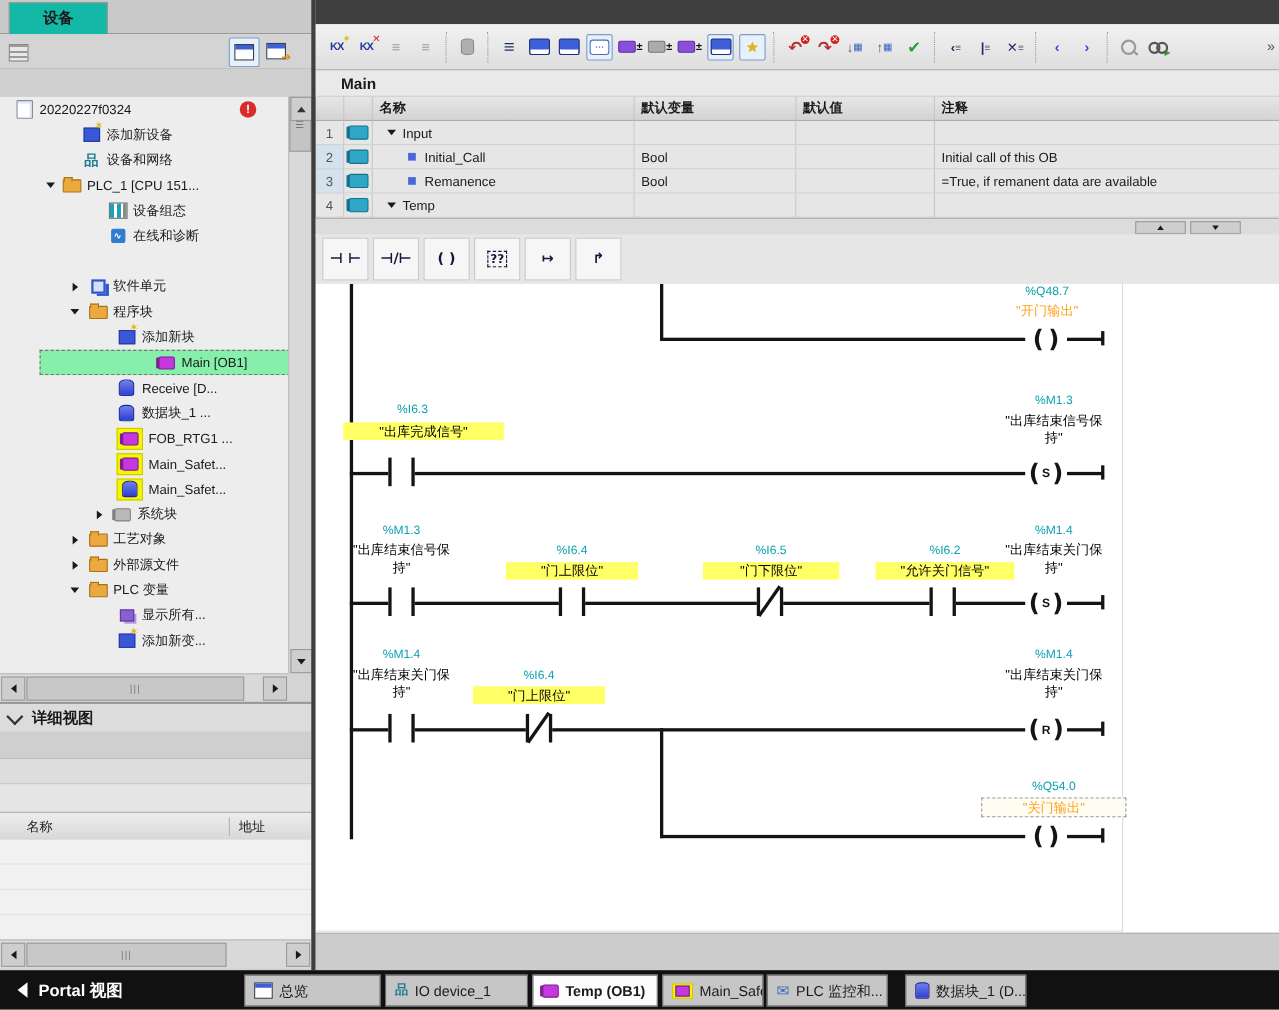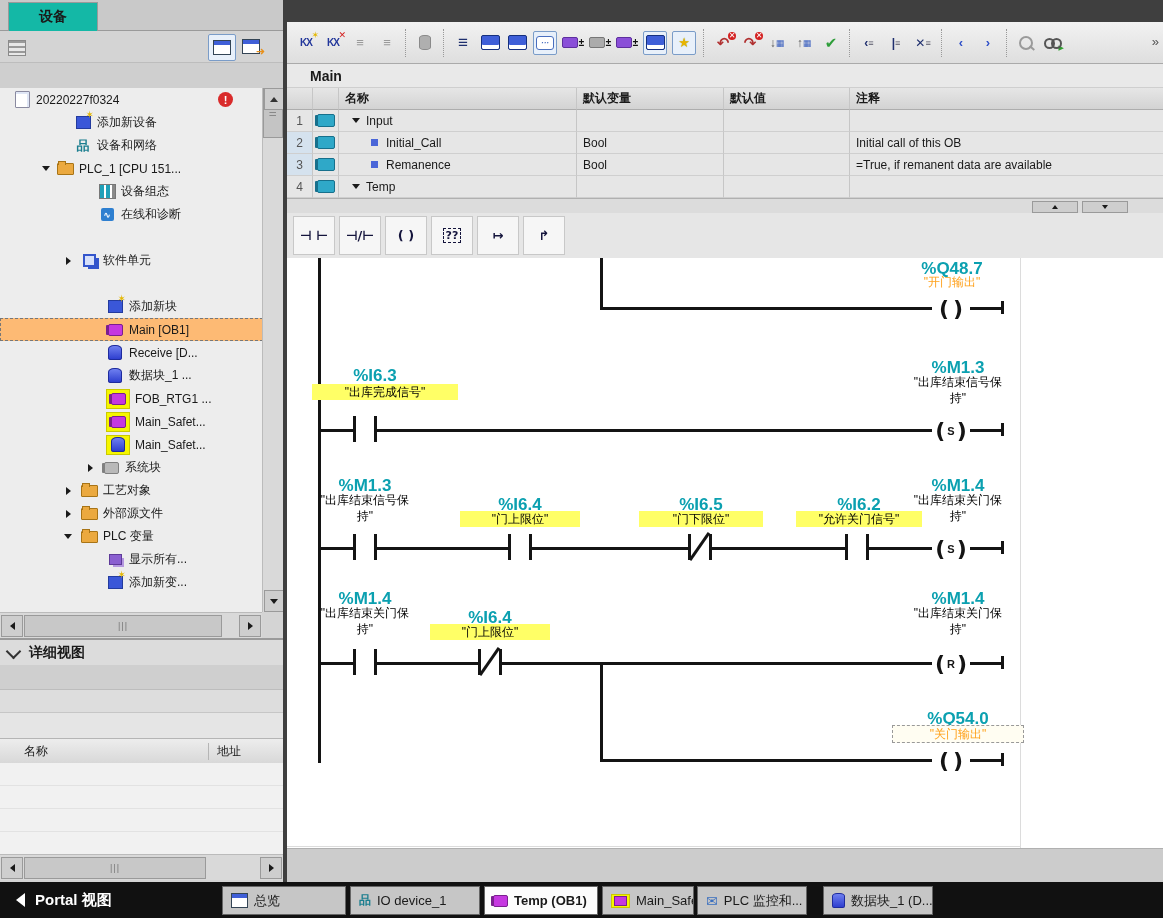--- a/index.html
+++ b/index.html
@@ -17,21 +17,21 @@
 
   .tree{position:absolute;left:0;top:88px;width:262px;height:524px;background:#EDEDED;overflow:hidden;}
   .trow{position:absolute;left:0;width:262px;height:23px;display:flex;align-items:center;}
   .trow .tl{margin-left:5px;white-space:nowrap;}
   .l0{padding-left:13px;} .l1{padding-left:74px;} .l1e{padding-left:56px;}
   .l2{padding-left:98px;} .l2e{padding-left:80px;} .l3{padding-left:106px;} .l3e{padding-left:102px;}
   .exp{position:absolute;width:12px;height:12px;display:flex;align-items:center;justify-content:center;}
   .l0 .exp{left:14px;} .l1e .exp{left:40px;} .l2e .exp{left:62px;} .l3e .exp{left:84px;}
   .tri-d{width:0;height:0;border-left:4px solid transparent;border-right:4px solid transparent;border-top:5px solid #1a1a1a;}
   .tri-r{width:0;height:0;border-top:4px solid transparent;border-bottom:4px solid transparent;border-left:5px solid #1a1a1a;}
-  .sel{background:#fdba74;outline:1px dashed #777;outline-offset:-1px;}
+  .sel{background:#86efac;outline:1px dashed #777;outline-offset:-1px;margin-left:36px;}
 
   
   .ti{width:18px;height:16px;display:inline-flex;align-items:center;justify-content:center;flex:none;position:relative;}
   .ti-page{width:13px;height:15px;background:#fff;border:1px solid #8a8aa0;border-radius:1px;box-shadow:inset -2px 2px 0 #dfe6f5;}
   .ti-addnew i{width:13px;height:11px;background:#3A57D8;border:1px solid #233B9E;display:block;}
   .ti-addnew::after{content:"✶";position:absolute;right:-2px;top:-6px;color:#E3B600;font-size:10px;}
   .ti-net{color:#1B7E8F;font-size:13px;font-weight:bold;line-height:14px;}
   .ti-folder i{width:15px;height:10px;background:#EBA93F;border:1px solid #A87416;border-radius:1px;display:block;position:relative;}
   .ti-folder i::before{content:"";position:absolute;left:0;top:-3px;width:6px;height:3px;background:#EBA93F;border:1px solid #A87416;border-bottom:none;}
   .ti-config{background:linear-gradient(90deg,#1FA0B8 0 4px,#fff 4px 6px,#1FA0B8 6px 10px,#fff 10px 12px,#8a8a8a 12px 15px);width:15px;height:13px;border:1px solid #777;}
@@ -137,21 +137,21 @@
   .pedge-h{position:absolute;left:0;top:588px;width:734px;height:1px;background:#DCDCDC;}
   .hw,.vw,.tm{position:absolute;background:#141414;}
   .hw{height:3px;} .vw{width:3px;} .tm{width:3px;height:13px;}
   .contact{position:absolute;width:24px;height:26px;background:#fff;}
   .contact::before,.contact::after{content:"";position:absolute;top:0;width:3px;height:26px;background:#141414;}
   .contact::before{left:0;} .contact::after{right:0;}
   .slash{position:absolute;left:10px;top:-4px;width:3px;height:33px;background:#141414;transform:rotate(35deg);}
   .coil{position:absolute;width:38px;height:25px;background:#fff;display:flex;align-items:center;justify-content:center;color:#141414;}
   .coil .par{font-size:22px;font-weight:bold;line-height:20px;font-family:"DejaVu Sans",sans-serif;}
   .coil .sym{font-size:11px;font-weight:bold;margin:0 2px;}
-  .lad-addr{position:absolute;color:#0BA0B0;font-weight:bold;font-size:17px;text-align:center;white-space:nowrap;}
+  .lad-addr{position:absolute;color:#0BA0B0;font-weight:normal;font-size:11px;text-align:center;white-space:nowrap;}
   .lad-nm{position:absolute;font-size:12px;color:#000;text-align:center;line-height:16px;white-space:nowrap;}
   .hl{background:#FFFF66;}
   .orange{color:#FFA11B;}
   .dotsel{border:1px dashed #999;background:#FFFDF2;}
 
   .ed-bottom{position:absolute;left:287px;top:848px;width:876px;height:34px;background:#CCCCCC;border-top:1px solid #b0b0b0;}
 
   
   .tkb{position:absolute;left:0;top:882px;width:1163px;height:36px;background:#111111;display:flex;align-items:center;}
   .tk-portal{display:flex;align-items:center;gap:10px;color:#fff;font-weight:bold;font-size:15px;margin-left:16px;width:190px;}
@@ -238,20 +238,29 @@
       </div>
       <div class="trow l2e" style="top:161px">
         <span class="exp">
             <i class="tri-r"></i>
           </span>
         <span class="ti">
             <i class="ti-sw"></i>
           </span>
         <span class="tl">软件单元</span>
       </div>
+      <div class="trow l2e" style="top:184px">
+        <span class="exp">
+            <i class="tri-d"></i>
+          </span>
+        <span class="ti ti-folder">
+            <i></i>
+          </span>
+        <span class="tl">程序块</span>
+      </div>
       <div class="trow l3" style="top:207px">
         <span class="ti ti-addnew">
             <i></i>
           </span>
         <span class="tl">添加新块</span>
       </div>
       <div class="trow l3 sel" style="top:230px">
         <span class="ti">
             <i class="ti-ob"></i>
           </span>

